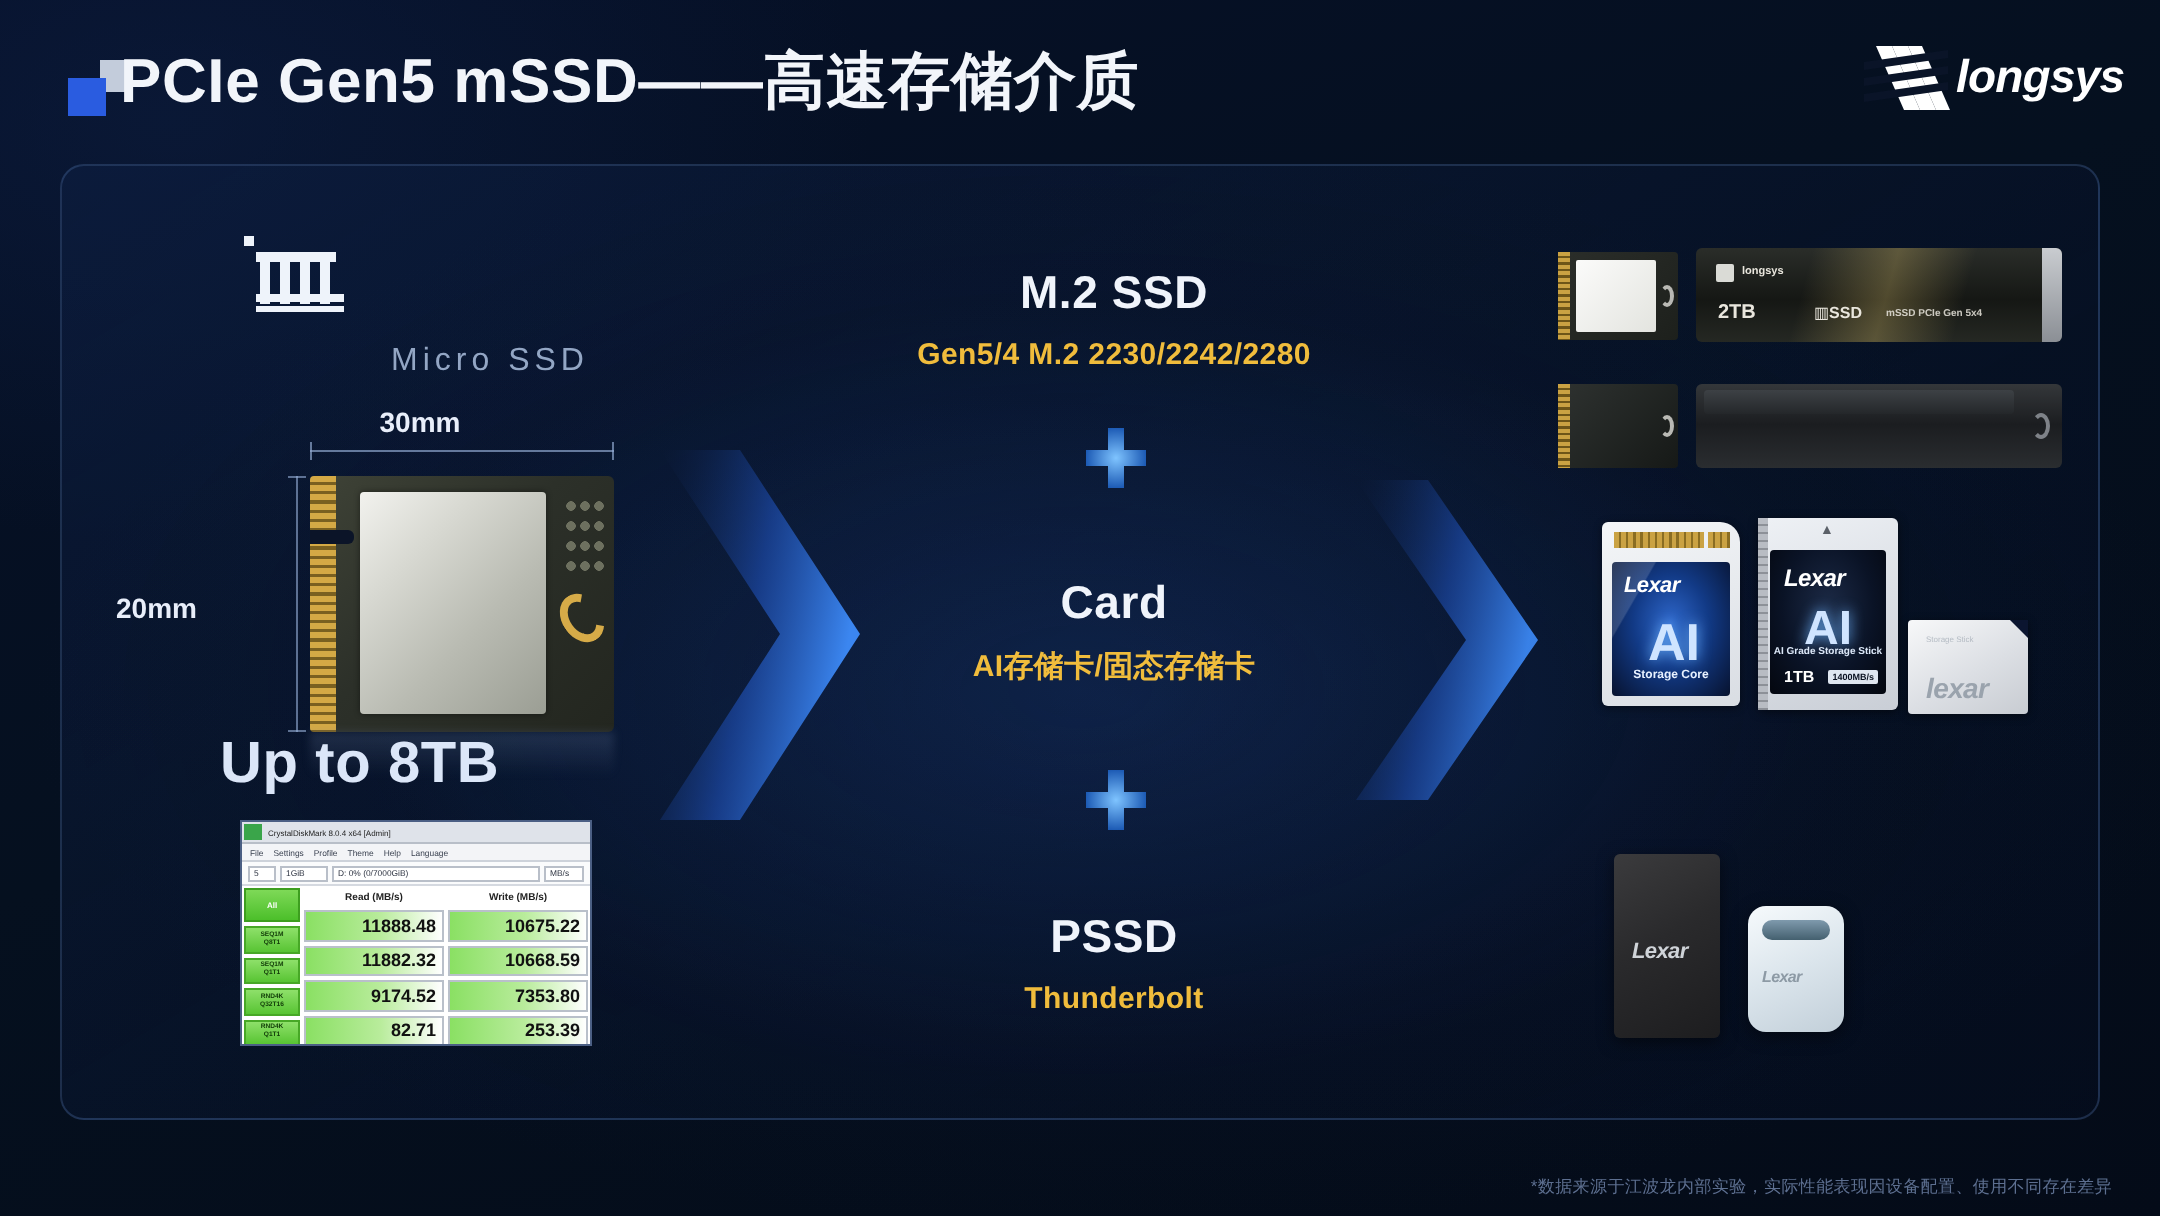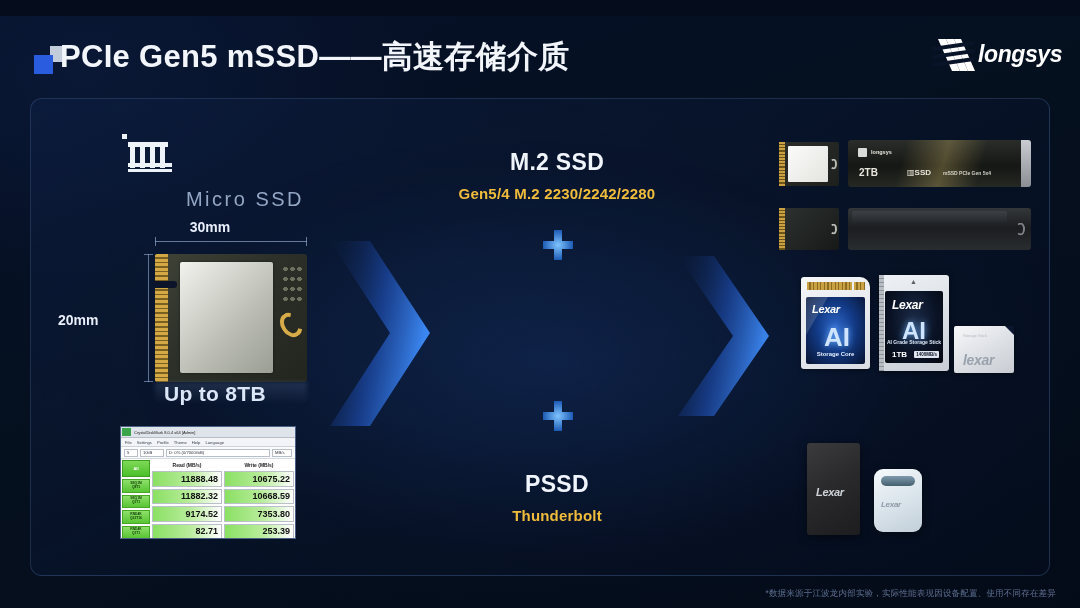--- a/index.html
+++ b/index.html
@@ -8,21 +8,20 @@
     font-family:"Liberation Sans","DejaVu Sans",sans-serif;
     background:#050d1c;
     position:relative;
   }
   #slide {
     position:absolute; inset:0;
     background:
       radial-gradient(ellipse 700px 340px at 52% 58%, rgba(19,44,92,0.55) 0%, rgba(10,22,48,0.18) 55%, rgba(5,13,28,0) 78%),
       radial-gradient(ellipse 500px 300px at 8% 10%, rgba(14,32,68,0.5) 0%, rgba(5,13,28,0) 70%),
       linear-gradient(160deg,#061029 0%,#05101f 45%,#040b18 100%);
-    margin-top: 16px;
   }
   
   #header { position:absolute; left:0; top:0; width:1080px; height:78px; }
   #title-mark { position:absolute; left:34px; top:30px; width:32px; height:28px; }
   #title-mark .sq-back {
     position:absolute; right:0; top:0; width:16px; height:16px;
     background:#c3ccdb;
   }
   #title-mark .sq-front {
     position:absolute; left:0; bottom:0; width:19px; height:19px;
@@ -52,21 +51,21 @@
   }
   
   #mssd-logo { position:absolute; left:120px; top:108px; width:250px; height:56px; }
   #mssd-glyph { position:absolute; left:0; top:6px; width:58px; height:44px; }
   #mssd-word {
     position:absolute; left:56px; top:-4px;
     font-size:50px; font-weight:bold; color:#eef3fa; letter-spacing:-1px;
   }
   #micro-ssd {
     position:absolute; left:140px; top:172px; width:210px;
-    text-align:center; font-size:20px; color:#93a6c4; letter-spacing:2.5px;
+    text-align:center; font-size:16px; color:#93a6c4; letter-spacing:2.5px;
   }
   
   #dim-w-label {
     position:absolute; left:140px; top:203px; width:140px;
     text-align:center; font-size:14px; font-weight:bold; color:#e8eefa;
   }
   #dim-w-line {
     position:absolute; left:155px; top:225px; width:152px; height:1px;
     background:rgba(150,175,215,0.65);
   }
@@ -120,21 +119,21 @@
     border:4px solid #d6ab48; border-radius:50%;
     border-right-color:transparent; transform:rotate(-35deg);
   }
   .ssd-reflection {
     position:absolute; left:155px; top:366px; width:152px; height:22px;
     background:linear-gradient(180deg, rgba(120,140,175,0.22) 0%, rgba(10,20,44,0) 100%);
     filter:blur(2px);
   }
   #up-to {
     position:absolute; left:110px; top:366px; width:210px;
-    text-align:center; font-size:21px; font-weight:bold; color:#dbe6f8;
+    text-align:left; font-size:29px; font-weight:bold; color:#dbe6f8;
     letter-spacing:.3px;
   }
   
   #benchmark {
     position:absolute; left:120px; top:410px; width:176px; height:113px;
     background:#0f1b33; border:1px solid #4b5f84;
     border-radius:0; overflow:hidden;
     font-family:"Liberation Sans","DejaVu Sans",sans-serif;
   }
   #bm-titlebar {
@@ -449,20 +448,24 @@
   <svg class="plus-sep" style="top:212px" viewBox="0 0 34 34">
     <defs>
       <radialGradient id="pg1">
           <stop offset="0%" stop-color="#7fc4ff"></stop>
           <stop offset="100%" stop-color="#1d5bb5"></stop>
         </radialGradient>
     </defs>
     <polygon points="13,2 21,2 21,13 32,13 32,21 21,21 21,32 13,32 13,21 2,21 2,13 13,13" fill="url(#pg1)"></polygon>
   </svg>
 
+  <div class="center-block" style="top:288px">
+    <div class="cb-title">Card</div>
+    <div class="cb-sub">AI存储卡/固态存储卡</div>
+  </div>
 
   <svg class="plus-sep" style="top:383px" viewBox="0 0 34 34">
     <defs>
       <radialGradient id="pg2">
           <stop offset="0%" stop-color="#7fc4ff"></stop>
           <stop offset="100%" stop-color="#1d5bb5"></stop>
         </radialGradient>
     </defs>
     <polygon points="13,2 21,2 21,13 32,13 32,21 21,21 21,32 13,32 13,21 2,21 2,13 13,13" fill="url(#pg2)"></polygon>
   </svg>

